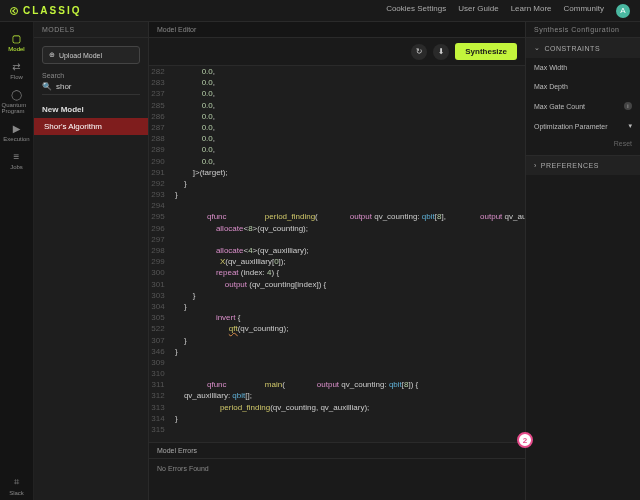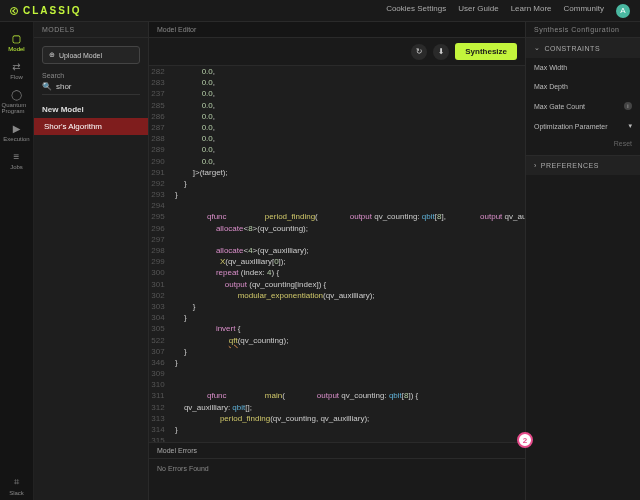--- a/index.html
+++ b/index.html
@@ -202,24 +202,20 @@
           </div>
           <div class="code-line">
             <span class="ln">300</span>
             <span class="code">    <span class="kw">repeat</span> (index: <span class="num">4</span>) {</span>
           </div>
           <div class="code-line">
             <span class="ln">301</span>
             <span class="code">        <span class="kw">output</span> (qv_counting[index]) {</span>
           </div>
           <div class="code-line">
-            <span class="ln">302</span>
-            <span class="code">            <span class="fn">modular_exponentiation</span><index>(qv_auxilliary);</index></span>
-          </div>
-          <div class="code-line">
             <span class="ln">303</span>
             <span class="code">        }</span>
           </div>
           <div class="code-line">
             <span class="ln">304</span>
             <span class="code">    }</span>
           </div>
           <div class="code-line">
             <span class="ln">305</span>
             <span class="code">    <span class="kw">invert</span> {</span>

